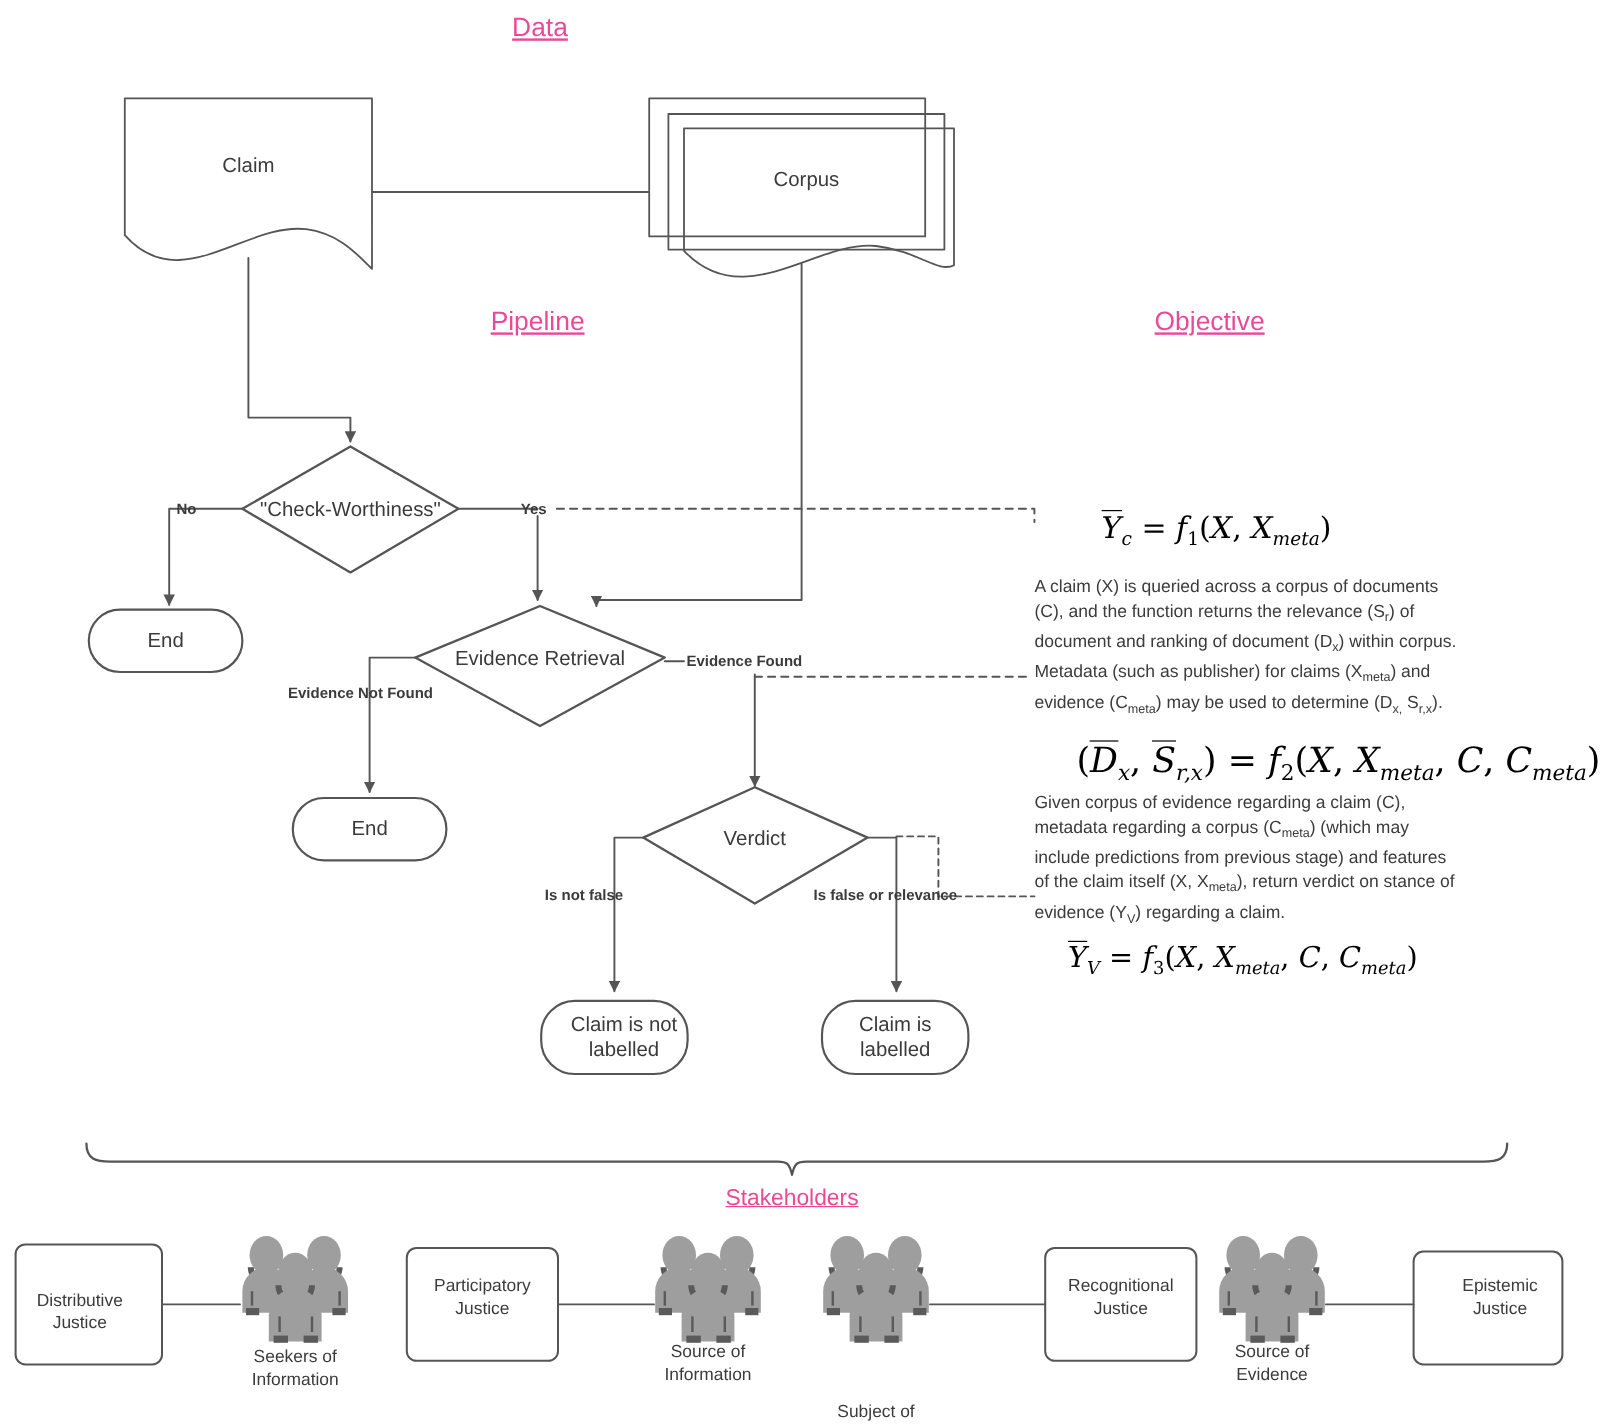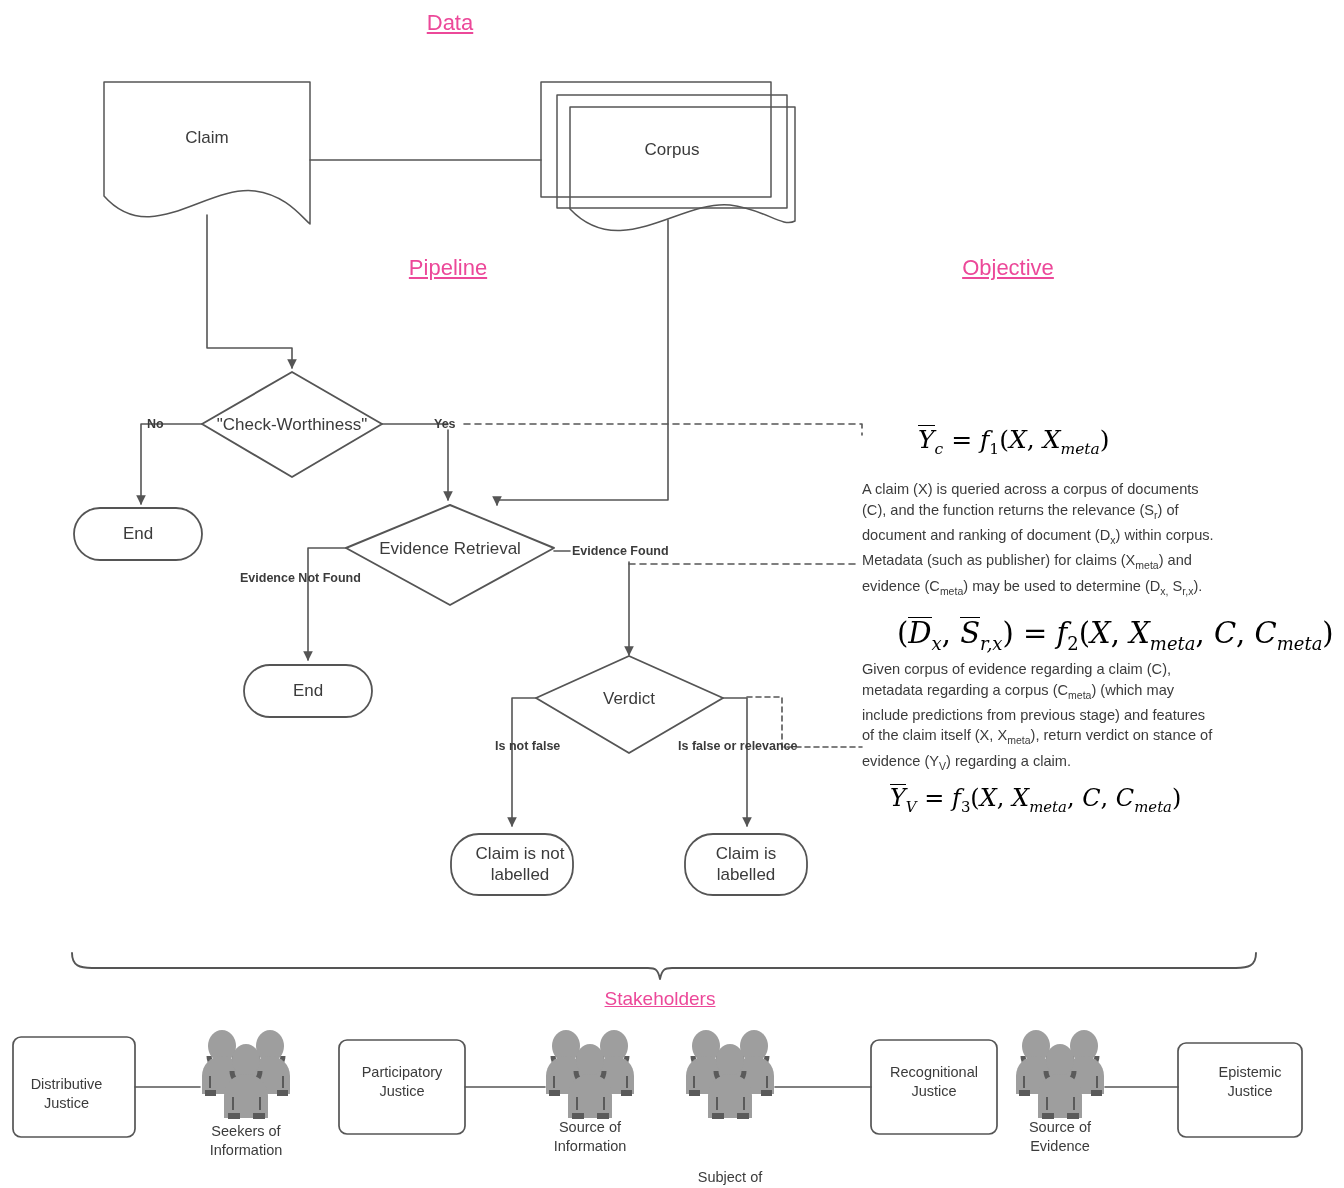--- a/index.html
+++ b/index.html
@@ -281,21 +281,21 @@
   <div class="node-text" style="left:569px;top:688px;width:120px;">Verdict</div>
   <div class="node-text" style="left:452px;top:843px;width:136px;">Claim is not
 labelled</div>
   <div class="node-text" style="left:686px;top:843px;width:120px;">Claim is
 labelled</div>
 
   <div class="edge-label" style="left:147px;top:417px;">No</div>
   <div class="edge-label" style="left:434px;top:417px;">Yes</div>
   <div class="edge-label" style="left:572px;top:544px;">Evidence Found</div>
   <div class="edge-label" style="left:240px;top:571px;">Evidence Not Found</div>
-  <div class="edge-label" style="left:495px;top:739px;">Is not false</div>
+  <div class="edge-label" style="left:454px;top:739px;">Is not false</div>
   <div class="edge-label" style="left:678px;top:739px;">Is false or relevance</div>
 
   <div class="formula" style="left:918px;top:425px;font-size:25px;">
     <span class="ovr"><i>Y</i></span><sub>c</sub> <span style="font-style:normal;">=</span>
     <i>f</i><sub style="font-style:normal;">1</sub>(<i>X</i>, <i>X</i><sub>meta</sub>)
   </div>
 
   <div class="obj-text" style="left:862px;top:479px;"><span>A claim (X) is queried across a corpus of documents (C), and the function returns the relevance (S</span><sub>r</sub><span>) of document and ranking  of document (D</span><sub>x</sub><span>) within corpus. Metadata (such as publisher) for claims (X</span><sub>meta</sub><span>) and evidence (C</span><sub>meta</sub><span>) may be used to determine (D</span><sub>x,</sub><span> S</span><sub>r,x</sub><span>).</span></div>
   <div class="formula" style="left:859px;top:616px;font-size:29px;margin-left:38px;">
     (<span class="ovr"><i>D</i></span><sub>x</sub>, <span class="ovr"><i>S</i></span><sub>r,x</sub>)

